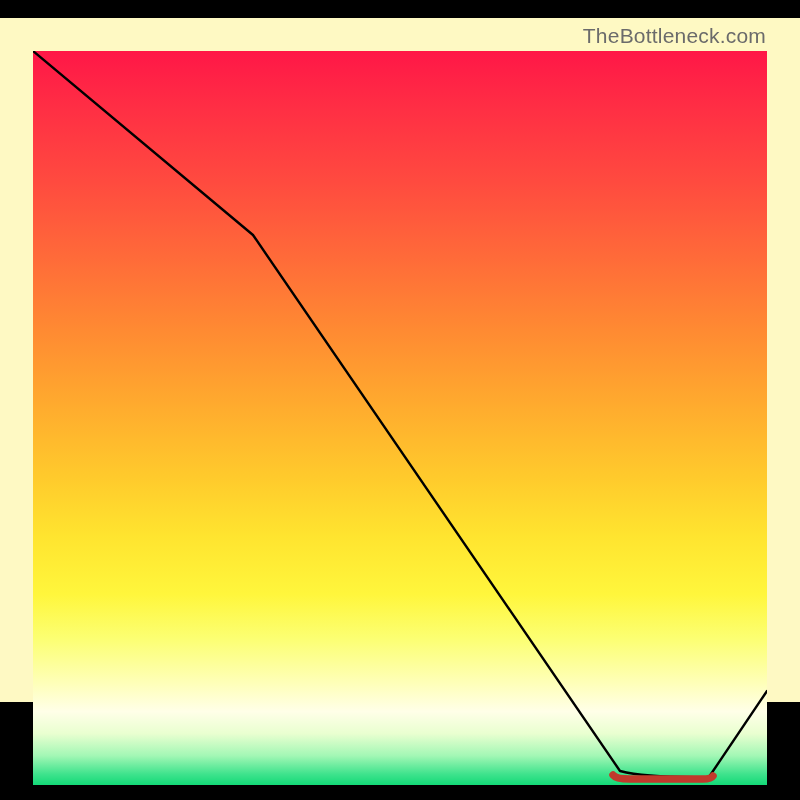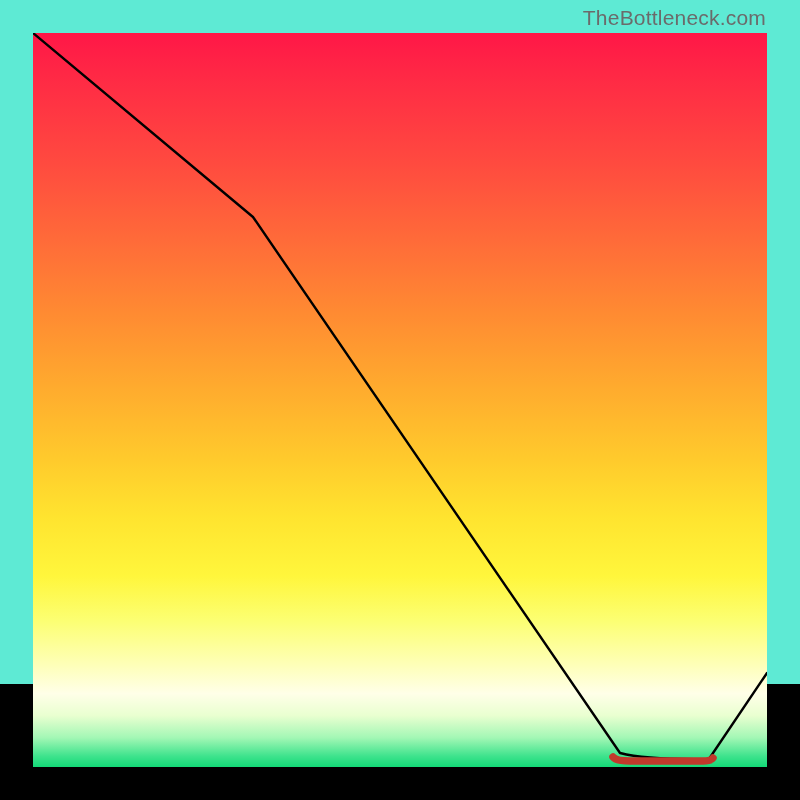--- a/index.html
+++ b/index.html
@@ -8,21 +8,22 @@
     width: 800px;
     height: 800px;
     background: #000;
     overflow: hidden;
     font-family: Arial, Helvetica, sans-serif;
   }
   .frame {
     position: relative;
     width: 800px;
     height: 684px;
-    background: #5eead4;
+    background: #fef9c3;
+    margin-top: 18px;
   }
   .plot {
     position: absolute;
     left: 33px;
     top: 33px;
     width: 734px;
     height: 734px;
     
     background: linear-gradient(
       to bottom,

